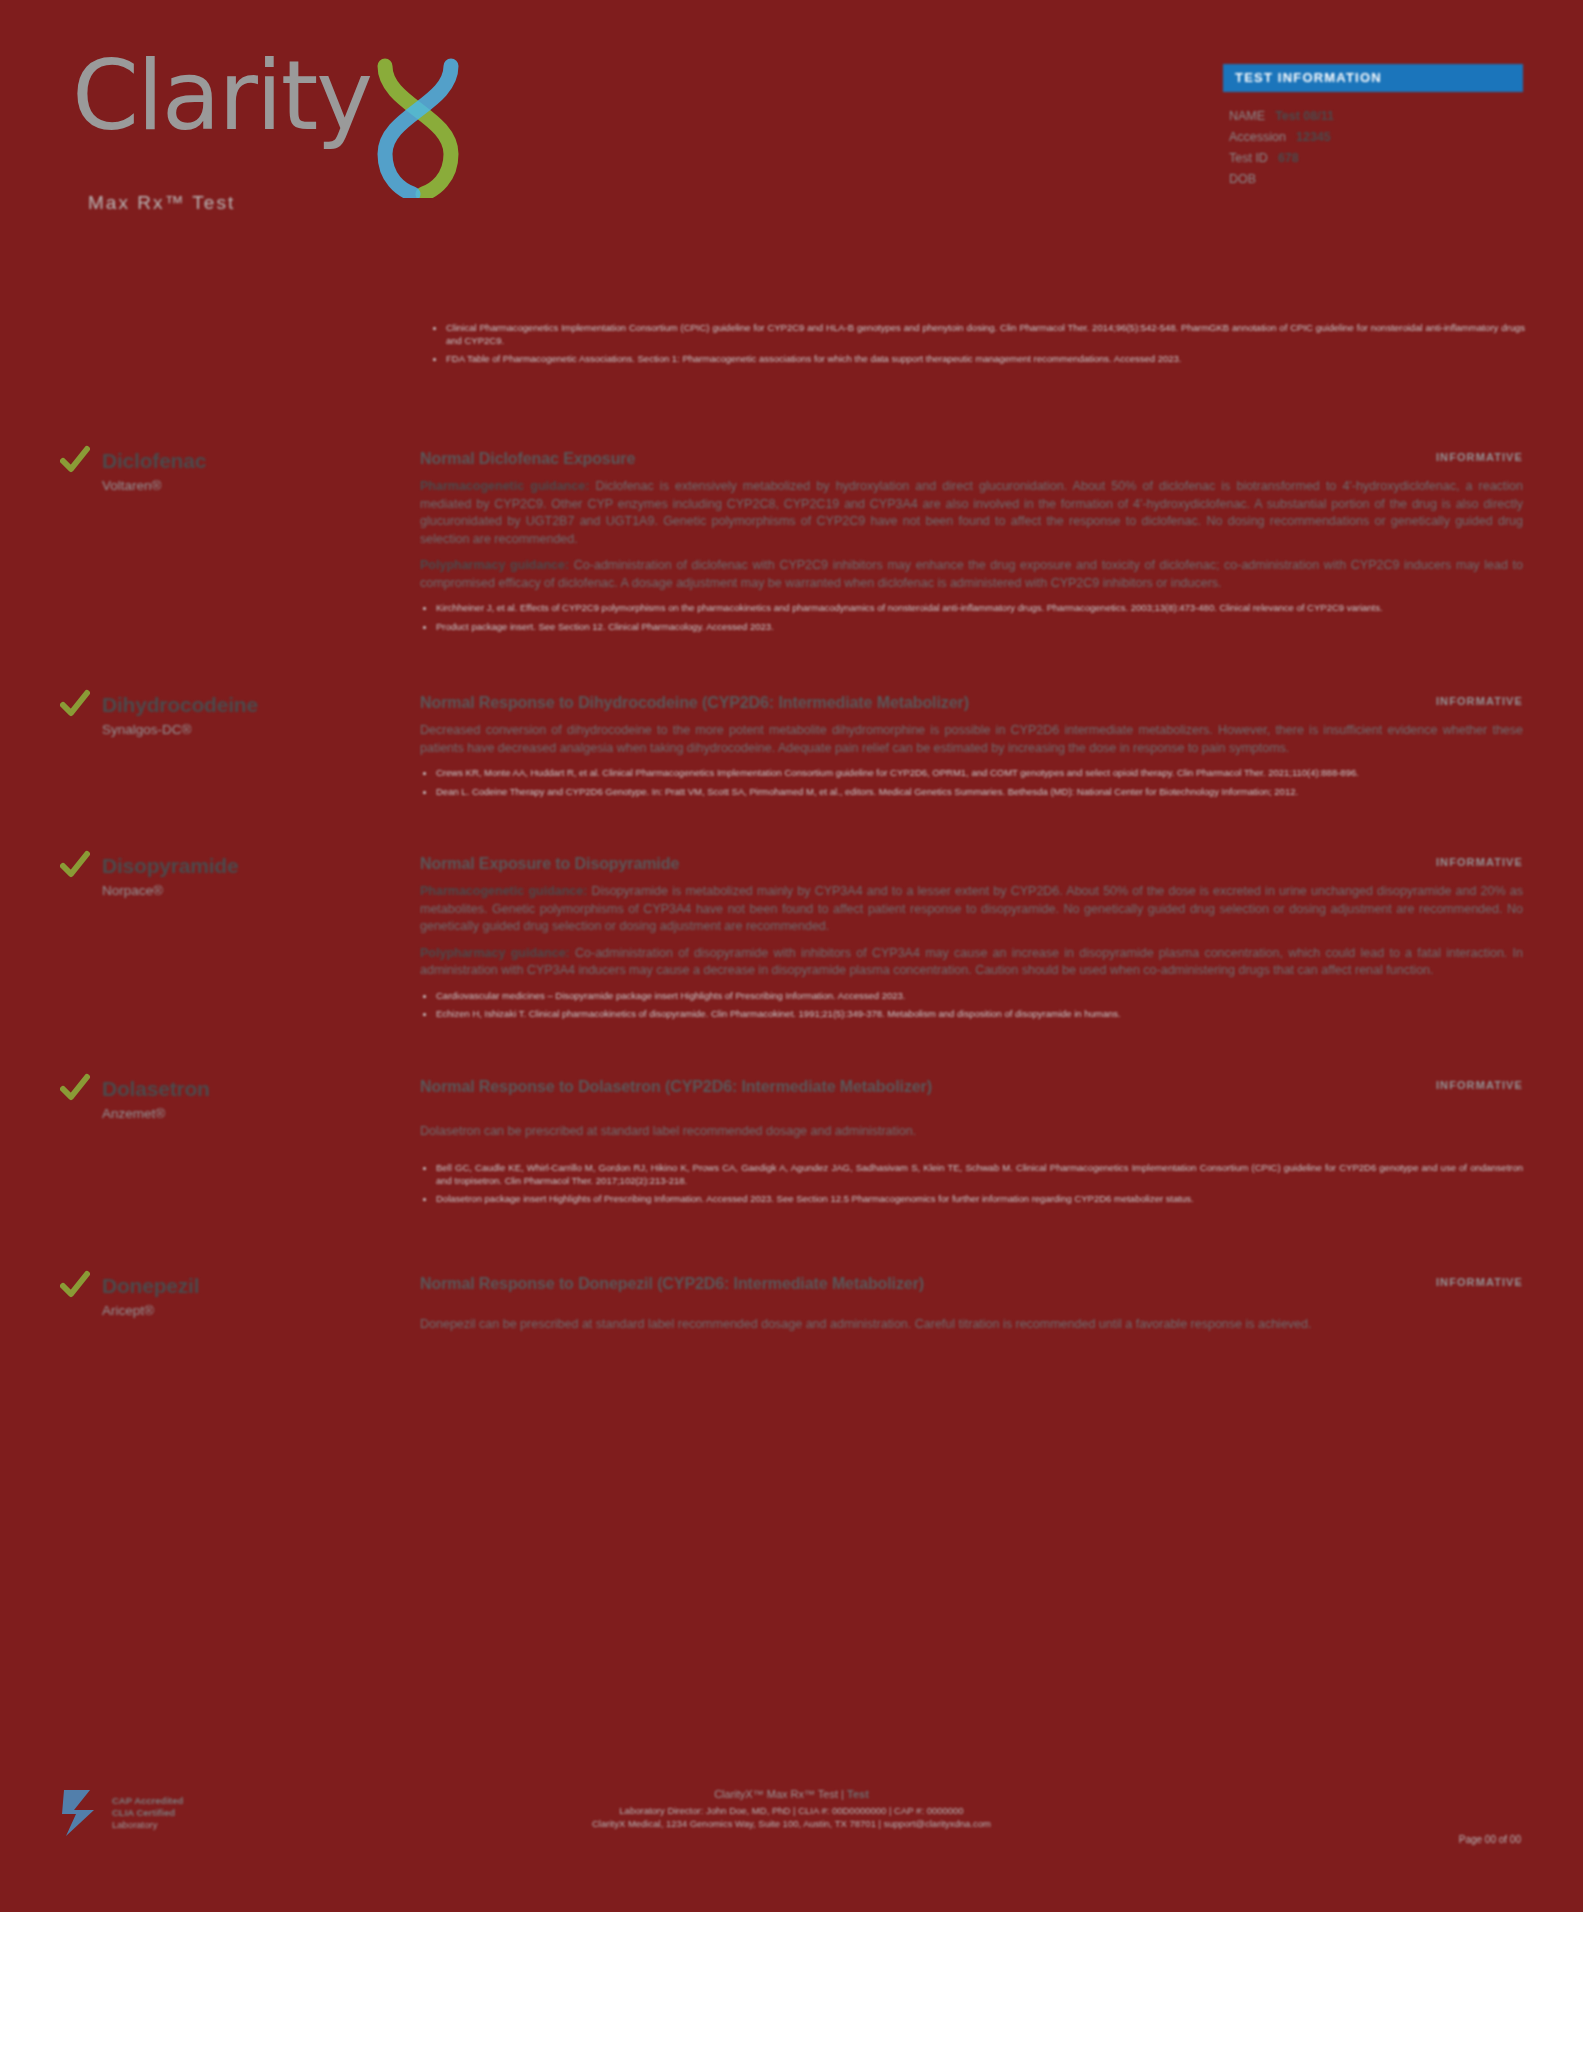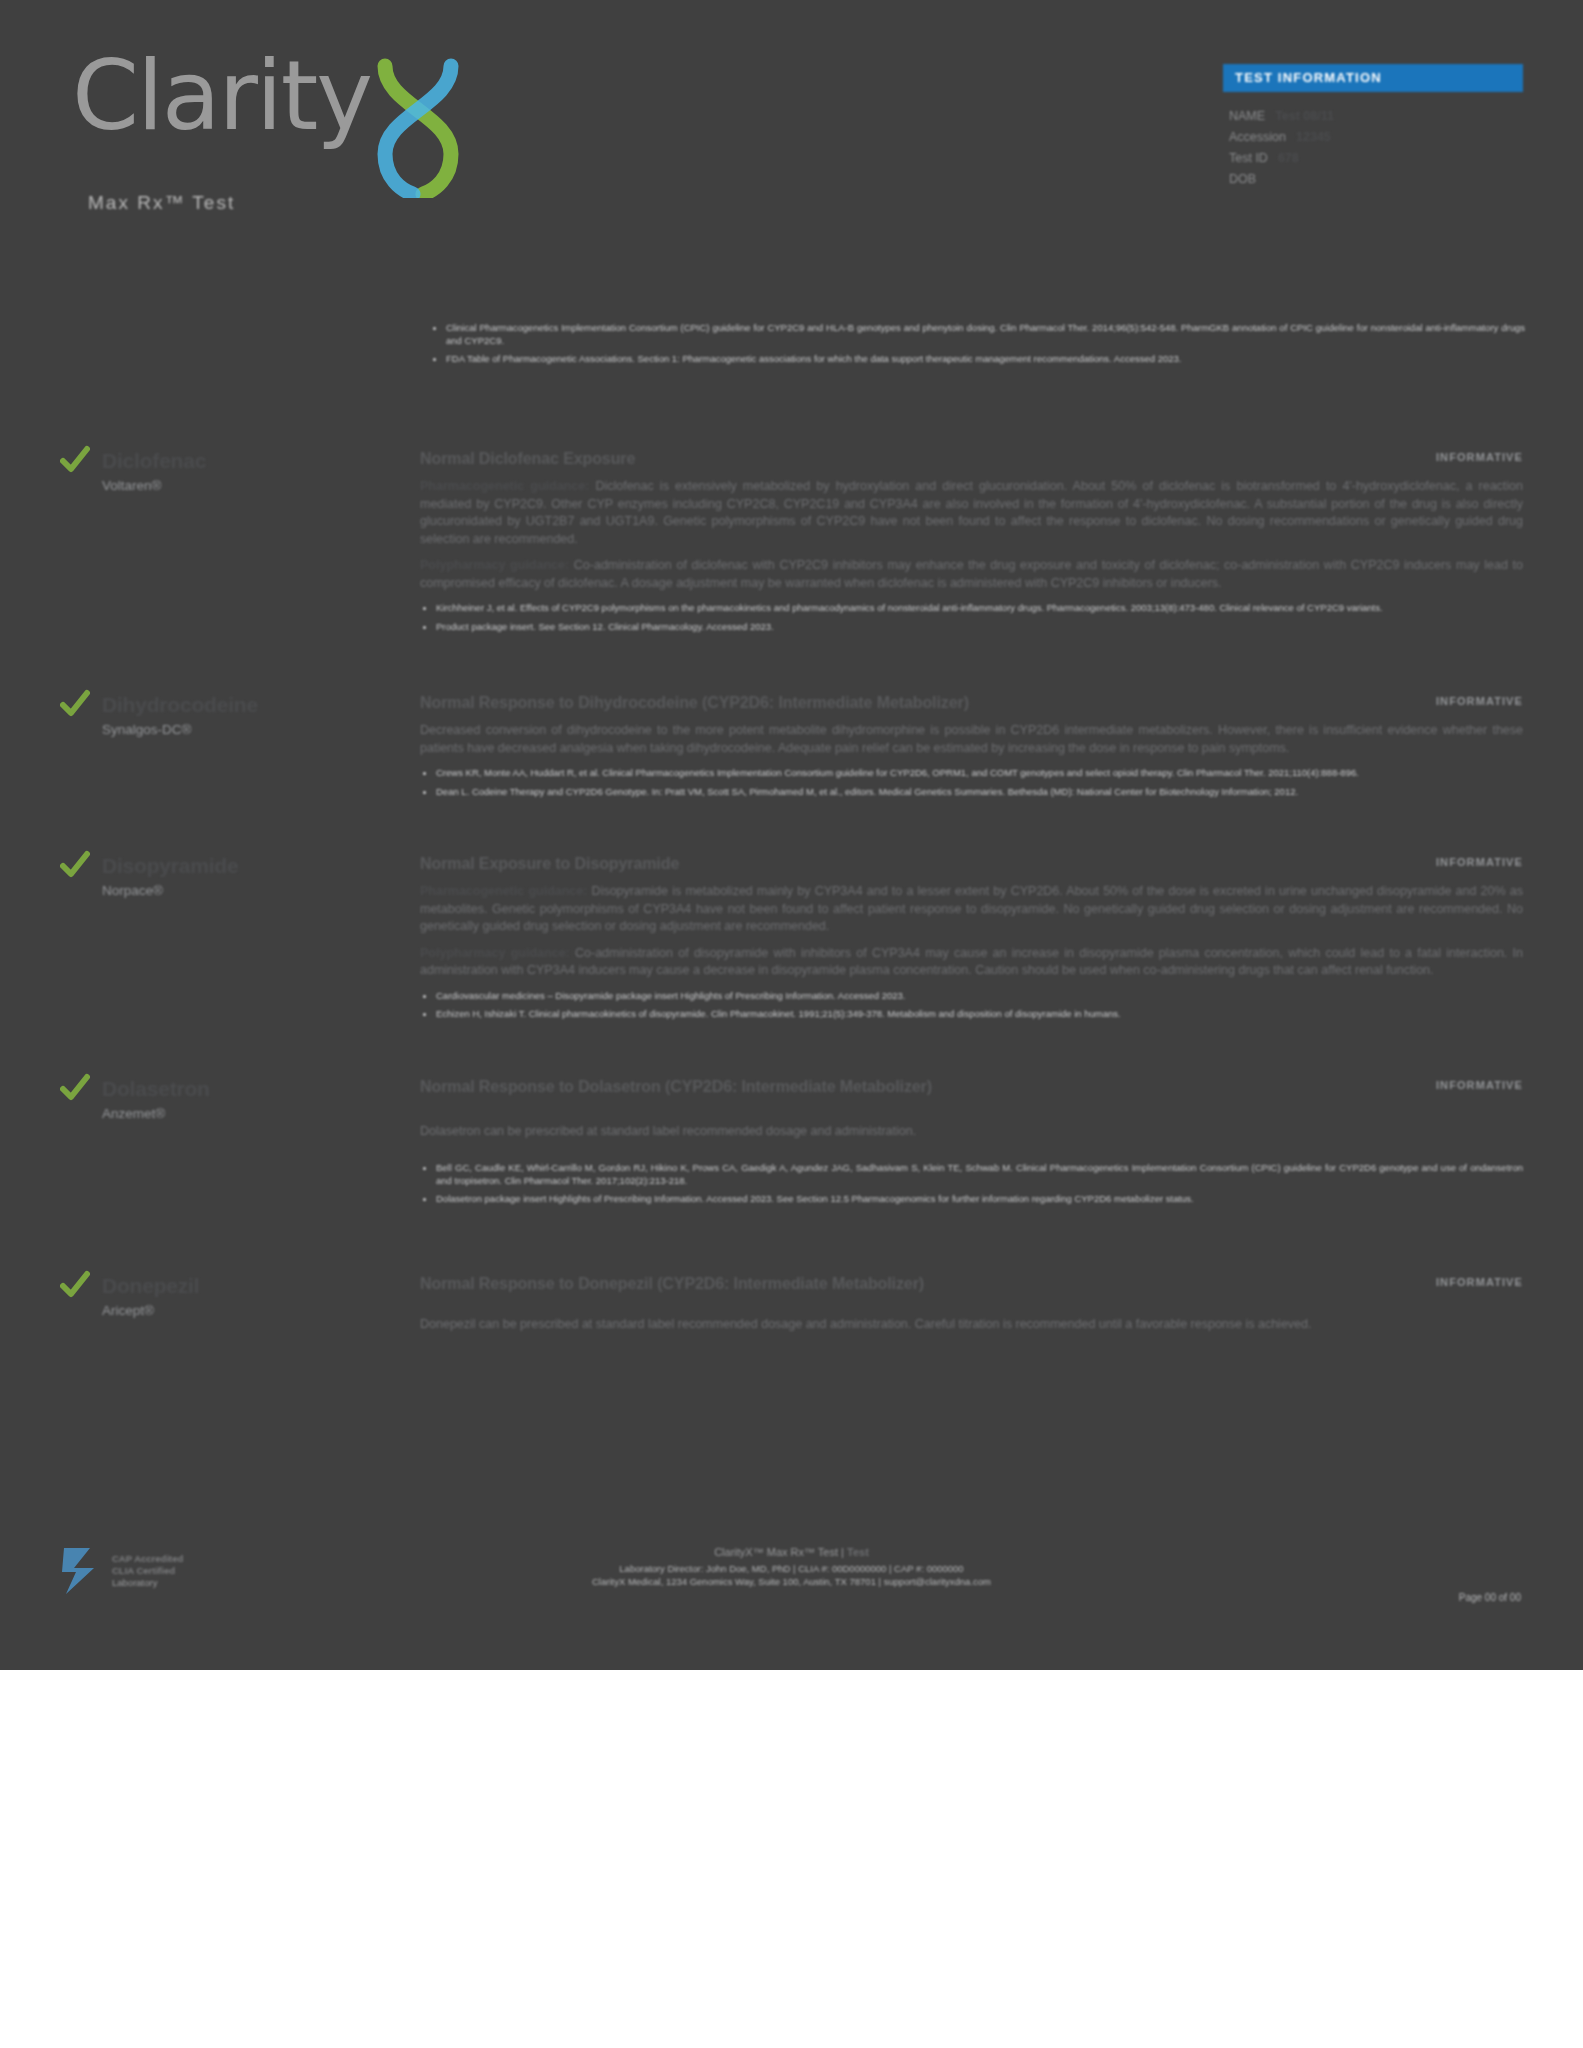--- a/index.html
+++ b/index.html
@@ -3,21 +3,21 @@
 <meta charset="utf-8">
 <style>
   html,body{margin:0;padding:0;background:#ffffff;}
   body{
     width:1583px;height:2048px;
     font-family:"Liberation Sans",sans-serif;
     color:#58595b;
     position:relative;
     overflow:hidden;
   }
-  .page{position:relative;width:1583px;height:1670px;background:#404040;}
+  .page{position:relative;width:1583px;height:1912px;background:#7f1d1d;}
 
   
   .header{position:relative;height:250px;}
   .logo-wrap{position:absolute;left:72px;top:48px;display:flex;align-items:flex-start;}
   .logo-text{
     font-size:96px;line-height:96px;font-weight:400;color:#9a9a9a;
     letter-spacing:-2px;font-family:"DejaVu Sans",sans-serif;
   }
   .logo-helix{position:relative;width:106px;height:140px;margin-left:-6px;margin-top:10px;}
   .logo-tagline{

